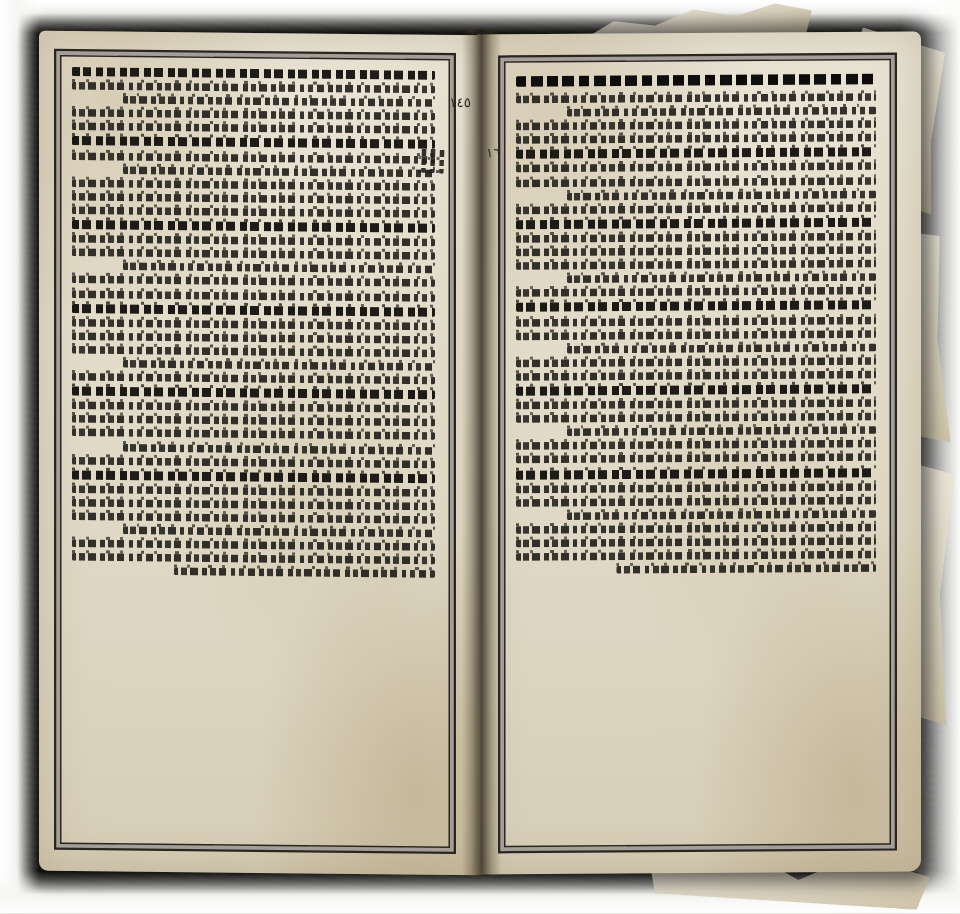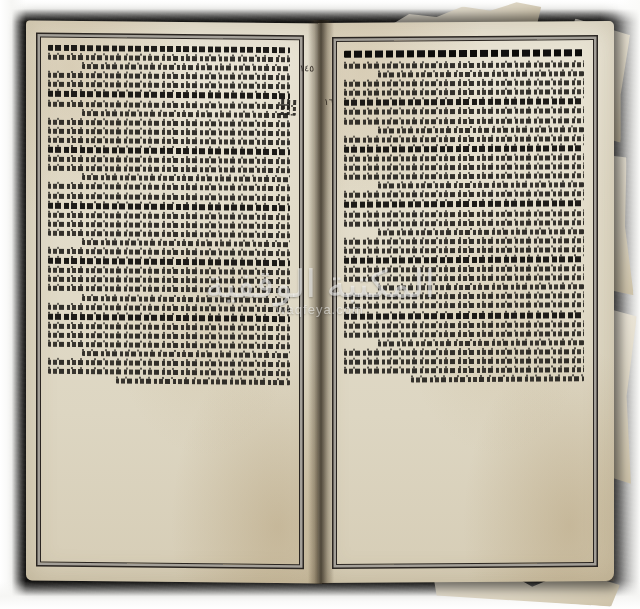--- a/index.html
+++ b/index.html
@@ -347,18 +347,14 @@
         <div class="line"></div>
         <div class="line short"></div>
       </div>
 
       <div class="folio" style="left:6px; top:74px;">١٦</div>
     </div>
 
     <div class="gutter"></div>
   </div>
 
-  <div class="watermark">
-    <span>المكتبة الوقفية</span>
-    <span class="sub">waqfeya.com</span>
-  </div>
 
 </div>
 
 </body></html>

